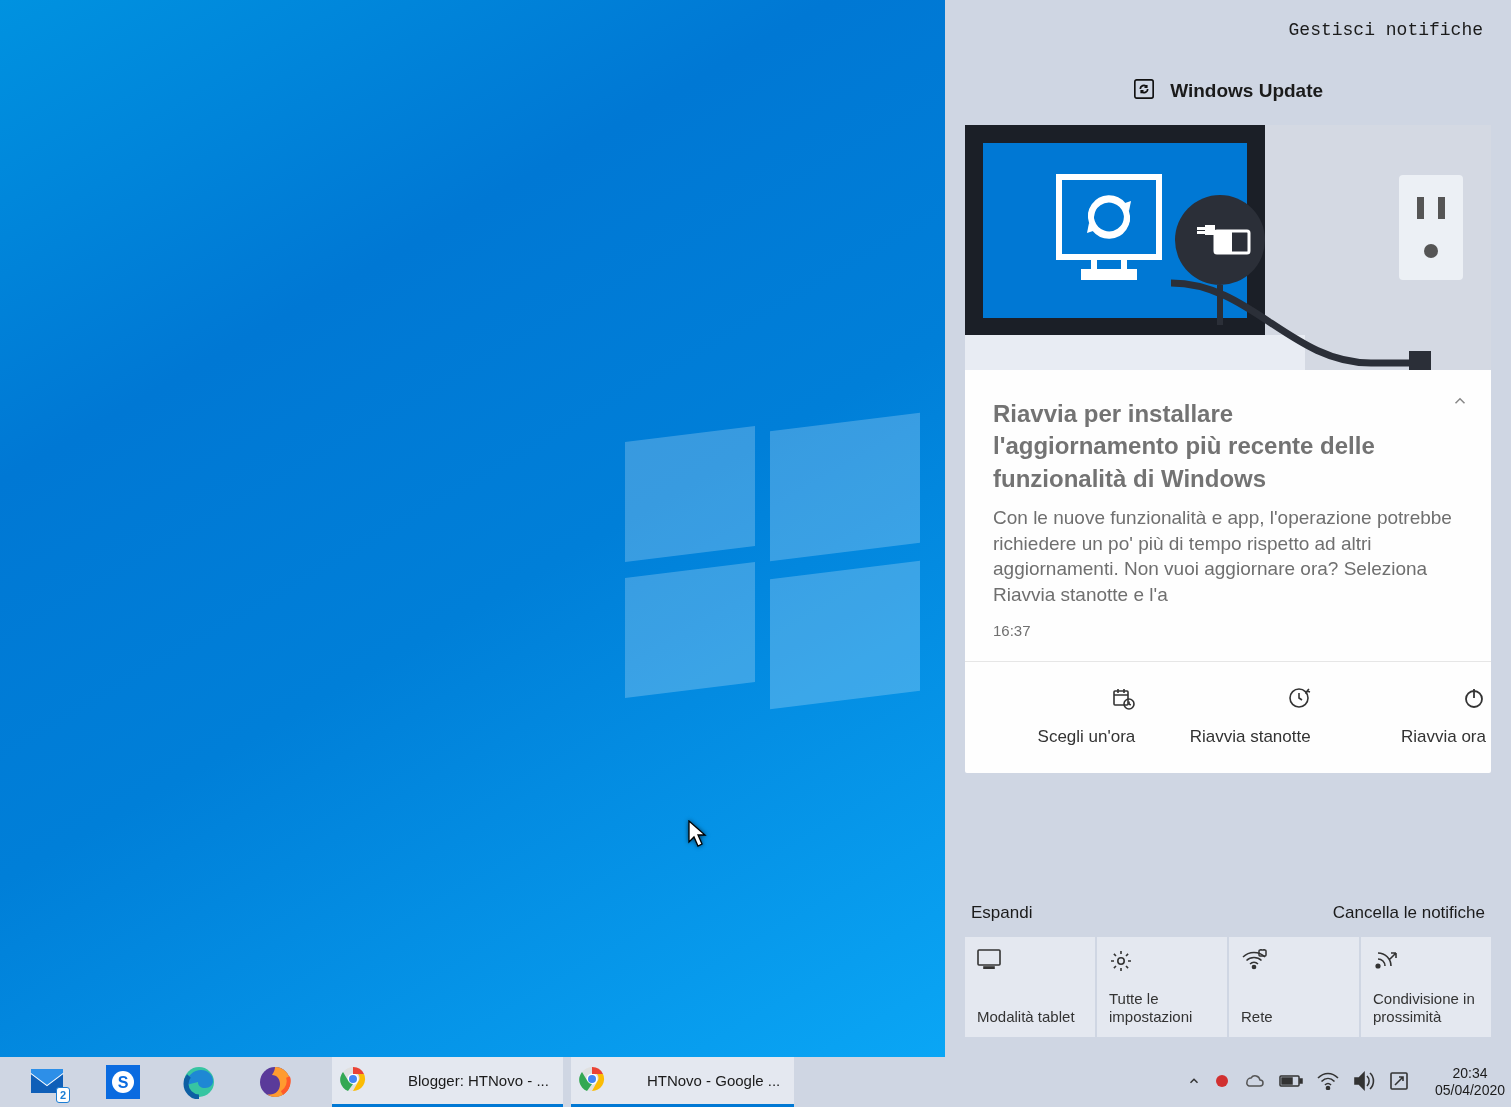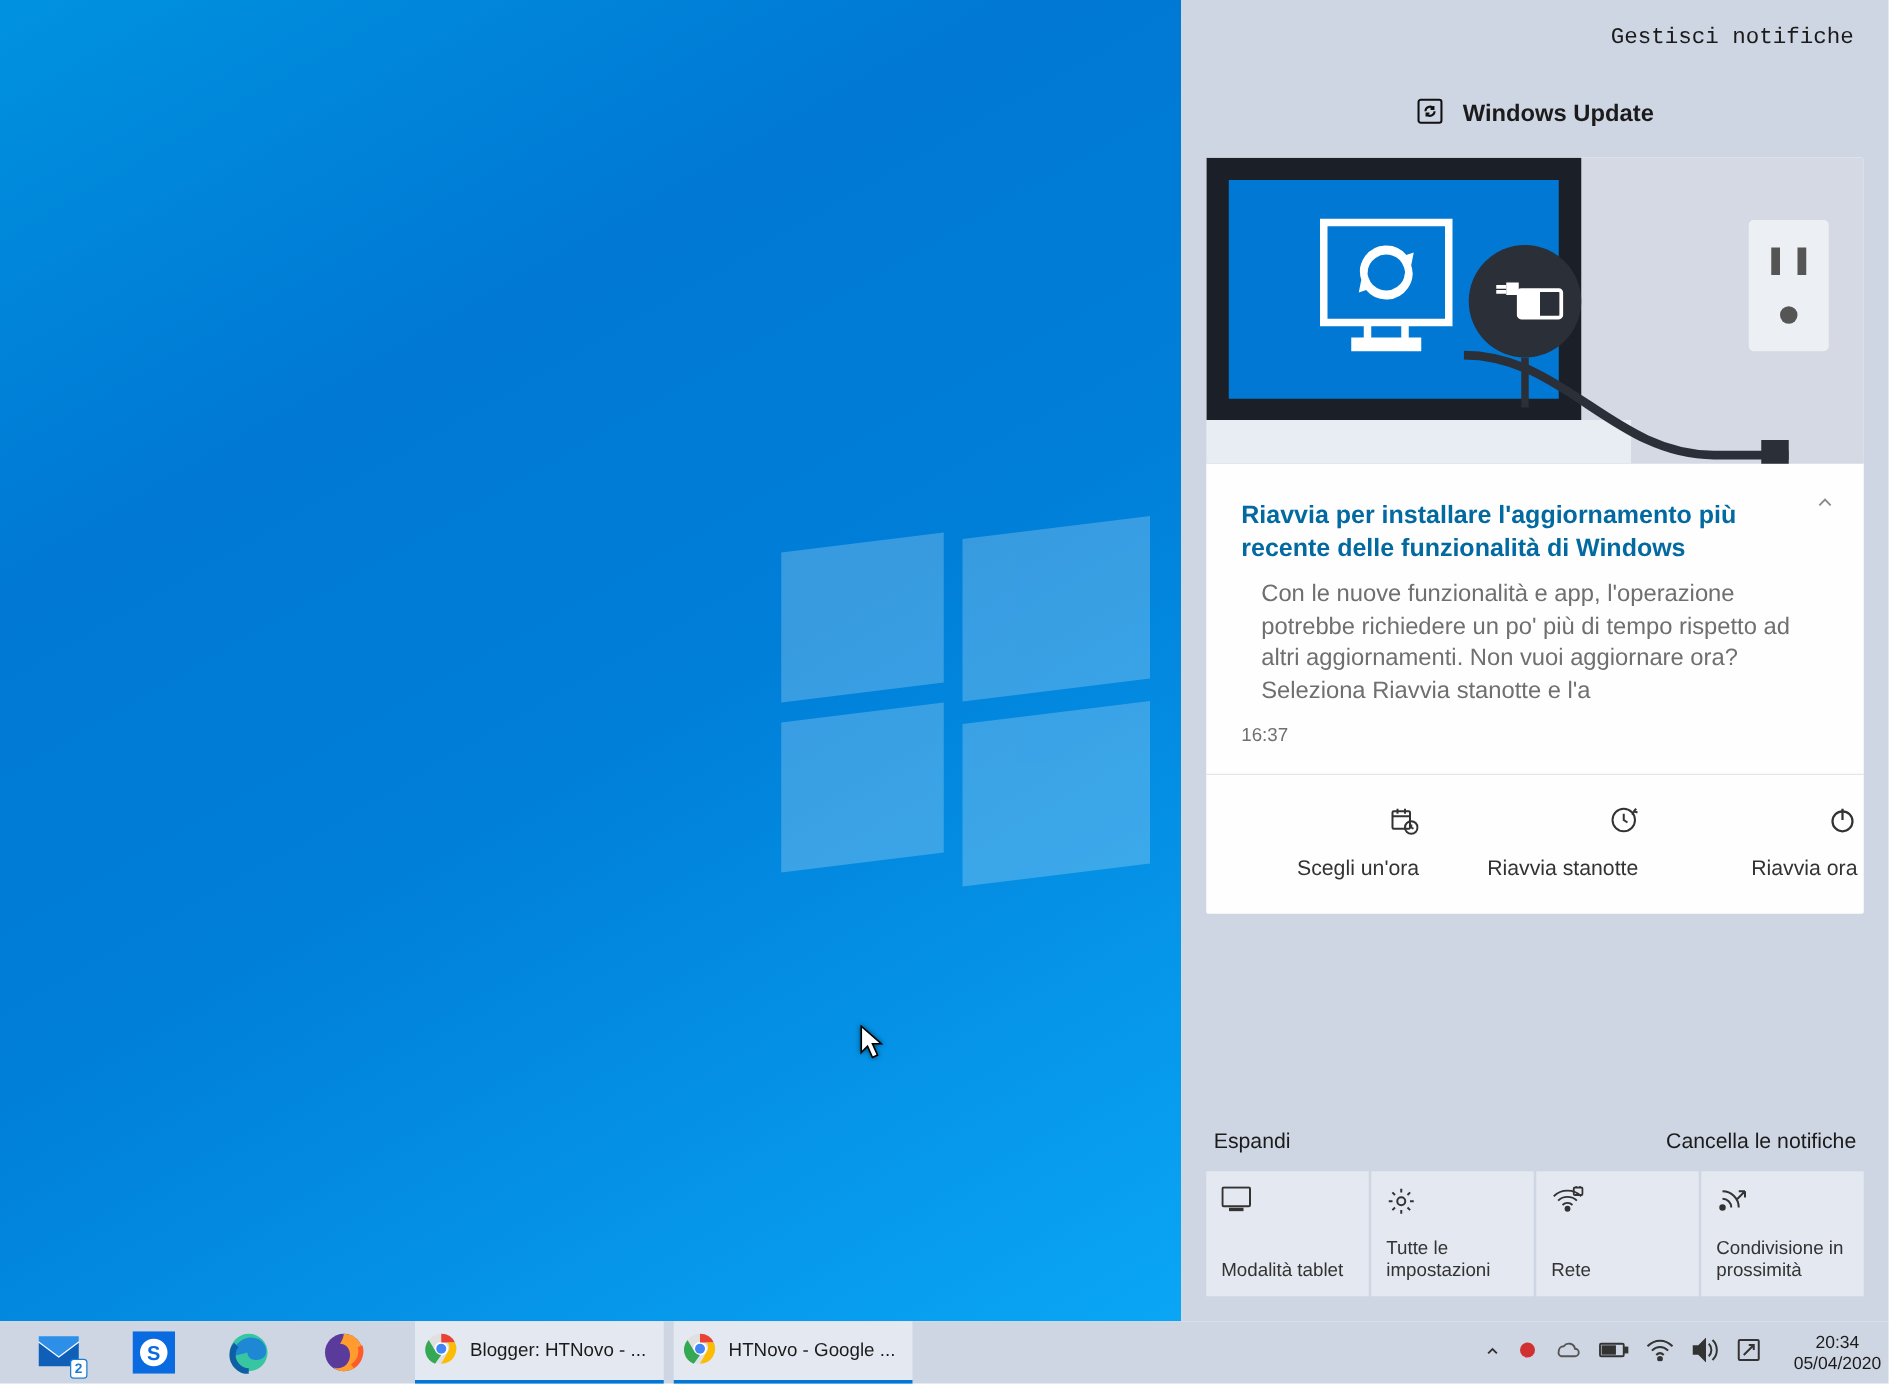--- a/index.html
+++ b/index.html
@@ -41,22 +41,22 @@
   height: 245px; background: #d4d9e3; position: relative; overflow: hidden;
 }
 .laptop { position: absolute; left: 0; top: 0; }
 .outlet { position: absolute; right: 28px; top: 50px; width: 64px; height: 105px; background: #ecf0f5; border-radius: 4px; }
 .outlet .slot { position:absolute; top:22px; width:7px; height:22px; background:#555; }
 .outlet .s1 { left:18px; } .outlet .s2 { right:18px; }
 .outlet .hole { position:absolute; bottom:22px; left:50%; transform:translateX(-50%); width:14px; height:14px; background:#555; border-radius:50%; }
 .cord { position:absolute; right:60px; top:148px; width:260px; height:120px; }
 
 .card-body { padding: 28px 28px 22px; position: relative; }
-.card-body h3 { font-size: 20px; font-weight: 700; line-height: 1.35; color:#0369a1; padding-right:40px; }
-.card-body p { font-size: 19px; color: #6f6f6f; line-height: 1.35; margin-top: 10px; margin-left: 16px; }
+.card-body h3 { font-size: 24px; font-weight: 700; line-height: 1.35; color:#737373; padding-right:40px; }
+.card-body p { font-size: 19px; color: #6f6f6f; line-height: 1.35; margin-top: 10px; }
 .card-body .time { font-size: 15px; color: #707070; margin-top: 14px; }
 .chev { position:absolute; right:22px; top:22px; color:#888; }
 
 .card-actions { display:flex; border-top:1px solid #e6e6e6; }
 .card-actions .act { flex:1; text-align:right; padding:24px 5px 26px; font-size:17px; color:#333; cursor:pointer; }
 .card-actions .act .ai { display:block; margin:0 auto 12px; }
 
 .ac-spacer { flex: 1; }
 
 .ac-row { display:flex; justify-content:space-between; padding: 10px 26px 14px; font-size:17px;align-items:flex-end; }
@@ -71,21 +71,21 @@
 
 
 .taskbar {
   position: absolute; left: 0; bottom: 0; width: 100%; height: 50px;
   background: #cfd6e3; display: flex; align-items: stretch;
   font-size: 15px; color:#1b1b1b;
 }
 .tb-left { display:flex; align-items:center; padding-left:28px; }
 .tb-ico { width: 38px; height: 38px; margin-right: 38px; position:relative; display:flex; align-items:center; justify-content:center; border-radius:2px; cursor:pointer; }
 .tb-app { display:flex; align-items:center; height:100%; padding:0 14px 0 8px; margin-right:8px; cursor:pointer; }
-.tb-app.active { background:#e4e8f0; border-bottom: 3px solid #0078d4; }
+.tb-app.active { background:#e4e8f0; border-bottom: 3px solid #0078d4; gap: 32px; }
 .tb-app .ci { margin-right:10px; }
 .tb-right { margin-left:auto; display:flex; align-items:center; padding-right:6px; gap:14px; }
 .tb-sys { display:flex; align-items:center; gap:14px; }
 .chev-up { font-size: 14px; }
 .clock { text-align:center; font-size:14px; line-height:1.25; margin-left:12px; }
 
 .mail-badge {
   position:absolute; right:-4px; bottom:-2px; background:#fff; color:#1b7dd4; border:1px solid #1b7dd4;
   font-size:11px; border-radius:3px; padding:0 3px; line-height:14px; font-weight:bold;
 }

